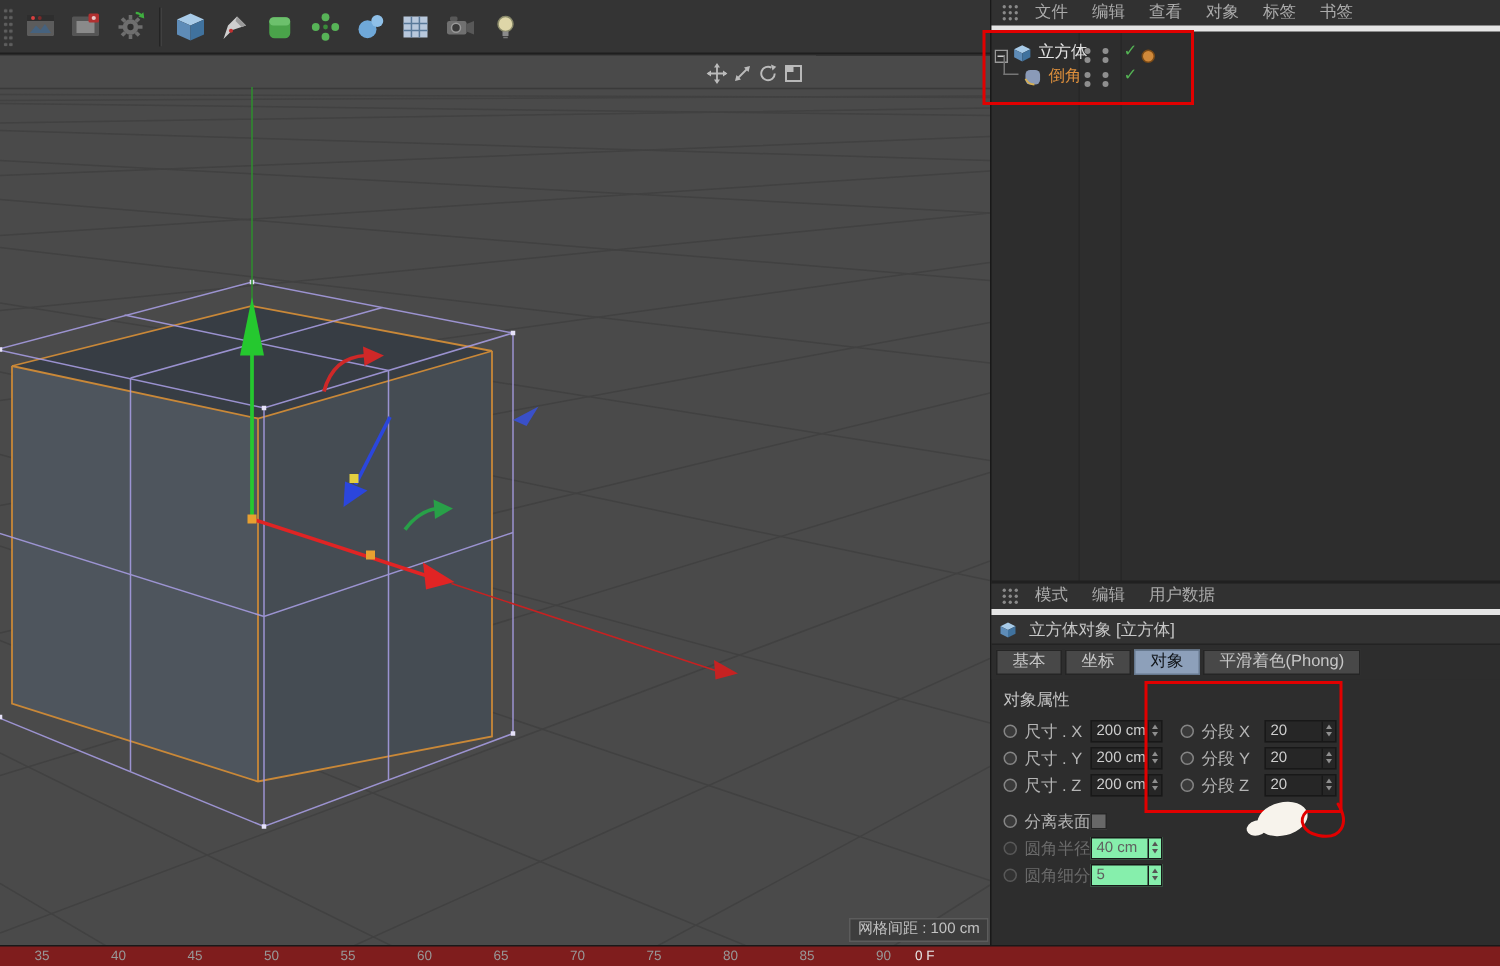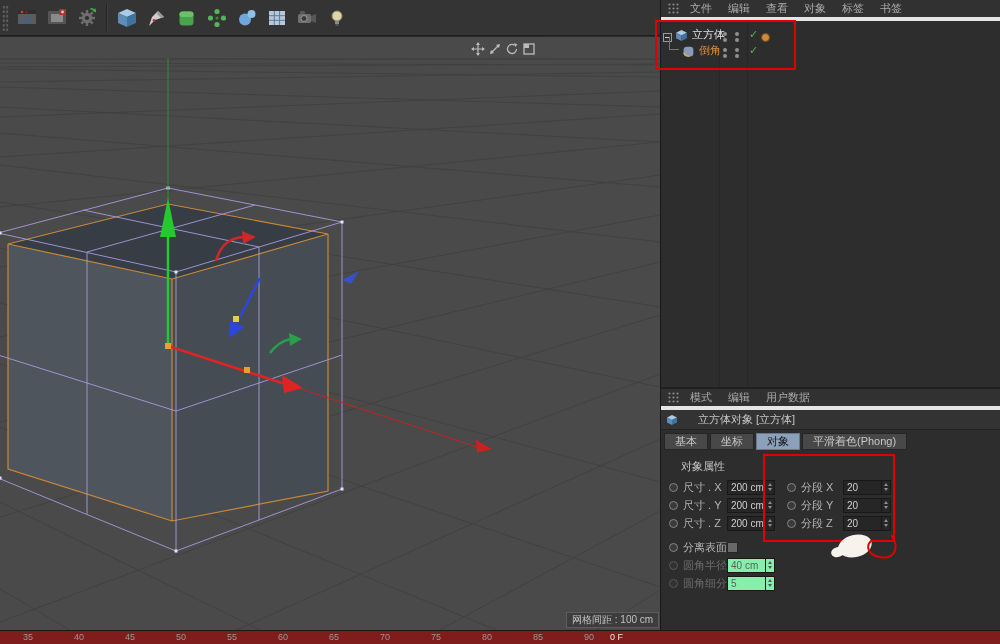--- a/index.html
+++ b/index.html
@@ -37,26 +37,26 @@
 .oname.childname{color:#dd8f3c}
 .branch{position:absolute;left:8px;top:-5px;width:10px;height:13px;border-left:1px solid #767676;border-bottom:1px solid #767676}
 .vis{position:absolute;display:flex;flex-direction:column;gap:2px}
 .vis i{width:4px;height:4px;border-radius:50%;background:#8f8f8f}
 .vis.v1{left:62px}.vis.v2{left:74px}
 .check{position:absolute;left:88px;color:#54b354;font-size:11px;line-height:16px}
 .otag{position:absolute;left:100px;width:9px;height:9px;border-radius:50%;background:#d0893a;border:1px solid #7a4a16}
 
 .am{position:absolute;left:0;top:389px;width:100%}
 .am::before{content:"";position:absolute;top:-2px;left:0;right:0;height:2px;background:#202020}
-.am-title{height:20px;display:flex;align-items:center;background:#333;border-bottom:1px solid #232323;padding:0 5px;font-size:11px;color:#c6c6c6;gap:20px}
+.am-title{height:20px;display:flex;align-items:center;background:#333;border-bottom:1px solid #232323;padding:0 5px;font-size:11px;color:#c6c6c6;gap:8px}
 .am-tabs{height:23px;display:flex;align-items:center;padding:2px 3px;gap:2px;background:#2d2d2d}
 .tab{height:17px;line-height:15px;padding:0 10px;font-size:11px;background:#484848;border:1px solid #252525;color:#c6c6c6;white-space:nowrap}
 .tab.active{background:#8da0ba;color:#101418;border-color:#66788e}
 .am-body{position:relative;font-size:11px}
-.sect{padding:6px 20px 4px;color:#c4c4c4}
+.sect{padding:6px 8px 4px;color:#c4c4c4}
 .prow{display:flex;align-items:center;height:18px;padding-left:8px}
 .gap{height:6px}
 .adot{width:9px;height:9px;border-radius:50%;border:1px solid #858585;background:#3a3a3a;flex:none}
 .plabel{margin-left:5px;width:44px;color:#b5b5b5;white-space:nowrap}
 .plabel2{margin-left:5px;width:42px;color:#b5b5b5;white-space:nowrap}
 .field{display:flex;width:48px;height:15px;background:#262626;border:1px solid #181818;align-items:stretch;flex:none}
 .field .val{flex:1;font-size:10px;color:#cfcfcf;line-height:13px;padding-left:3px;white-space:nowrap;overflow:hidden}
 .spin{width:9px;border-left:1px solid #181818;display:flex;flex-direction:column;align-items:center;justify-content:center;gap:2px}
 .spin .up{width:0;height:0;border-left:2.5px solid transparent;border-right:2.5px solid transparent;border-bottom:3.5px solid #8e8e8e}
 .spin .dn{width:0;height:0;border-left:2.5px solid transparent;border-right:2.5px solid transparent;border-top:3.5px solid #8e8e8e}

